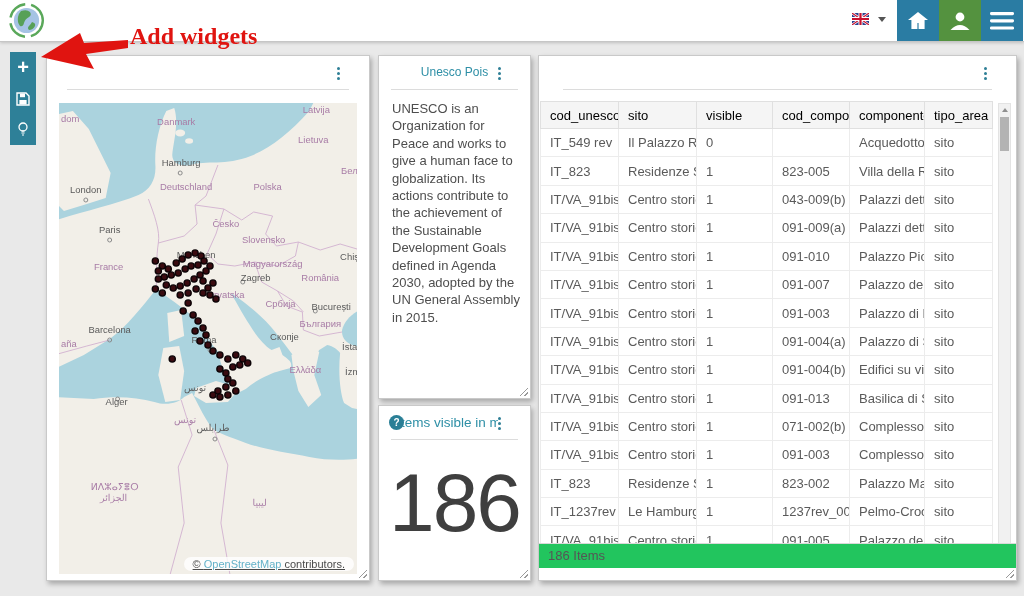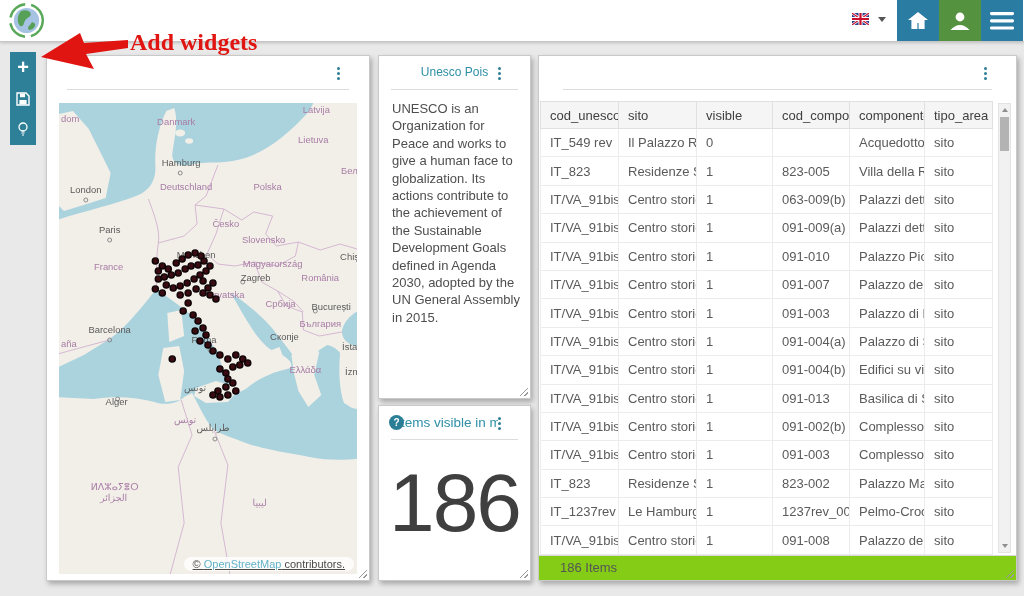--- a/index.html
+++ b/index.html
@@ -15,21 +15,21 @@
               border-top:5px solid #555;}
   .hdr-buttons{position:absolute;right:1px;top:0;display:flex;height:41px;}
   .hdr-btn{width:42px;height:41px;display:flex;align-items:center;justify-content:center;
            cursor:pointer;border:none;padding:0;}
   .hdr-btn.teal{background:#2a7ca3;}
   .hdr-btn.green{background:#54923f;}
 
   
   .annotation{position:absolute;left:20px;top:18px;width:290px;height:62px;z-index:20;pointer-events:none;}
   .annotation .ann-text{position:absolute;left:110px;top:5px;font-family:"Liberation Serif",serif;
-        font-weight:bold;font-size:24px;color:#e01410;white-space:nowrap;margin-top:6px;}
+        font-weight:bold;font-size:24px;color:#e01410;white-space:nowrap;}
   .annotation svg{position:absolute;left:0;top:0;}
 
   
   .side-toolbar{position:absolute;left:10px;top:52px;width:26px;z-index:5;}
   .tool-btn{width:26px;height:31px;background:#2e8098;color:#fff;display:flex;align-items:center;
             justify-content:center;cursor:pointer;border:none;padding:0;}
   .tool-btn .plus{font-size:20px;font-weight:bold;line-height:1;margin-top:-2px;}
 
   
   .card{position:absolute;background:#fff;border:1px solid #c9c9c9;
@@ -69,26 +69,26 @@
   .help-badge{flex:0 0 auto;width:15px;height:15px;border-radius:50%;background:#2a7f96;color:#fff;
               font-size:10px;font-weight:bold;display:flex;align-items:center;justify-content:center;
               margin-right:-3px;z-index:2;cursor:pointer;}
   .counter-label{color:#2e8fa6;font-size:13.5px;white-space:nowrap;overflow:hidden;}
   .counter-value{position:absolute;top:33px;bottom:14px;left:0;right:0;display:flex;align-items:center;
                  justify-content:center;font-size:82px;color:#3f3f3f;letter-spacing:-2px;}
 
   
   .tbl-wrap{position:absolute;left:1px;right:1px;top:45px;bottom:25px;overflow:hidden;}
   table.grid{border-collapse:collapse;table-layout:fixed;width:452px;font-size:13px;}
-  table.grid th{background:#f5f5f5;color:#404040;font-weight:normal;text-align:left;height:26px;
+  table.grid th{background:#f5f5f5;color:#000000;font-weight:normal;text-align:left;height:26px;
                 padding:0 2px 0 9px;border:1px solid #e0e0e0;white-space:nowrap;overflow:hidden;cursor:pointer;}
   table.grid td{color:#5a5a5a;height:27.4px;padding:0 2px 0 9px;border:1px solid #ececec;
                 white-space:nowrap;overflow:hidden;}
-  .tbl-footer{position:absolute;left:0;right:0;bottom:0;height:24px;border-top:1px solid #d9d9d9;
-              font-size:13px;color:#555;line-height:24px;padding-left:21px;background:#84cc16;}
+  .tbl-footer{position:absolute;left:0;right:0;bottom:12px;height:24px;border-top:1px solid #d9d9d9;
+              font-size:13px;color:#555;line-height:24px;padding-left:9px;background:#22c55e;}
   .vscroll{position:absolute;right:5px;top:47px;bottom:27px;width:11px;background:#f1f1f1;
            border:1px solid #e3e3e3;}
   .vscroll .arr{position:absolute;left:0;right:0;height:10px;display:flex;align-items:center;justify-content:center;cursor:pointer;}
   .vscroll .arr.up{top:1px;}
   .vscroll .arr.down{bottom:1px;}
   .tri-up{width:0;height:0;border-left:3px solid transparent;border-right:3px solid transparent;border-bottom:4px solid #8f8f8f;}
   .tri-down{width:0;height:0;border-left:3px solid transparent;border-right:3px solid transparent;border-top:4px solid #8f8f8f;}
   .vthumb{position:absolute;left:1px;right:1px;top:13px;height:34px;background:#b3b3b3;cursor:pointer;}
 </style>
 </head>
@@ -403,21 +403,21 @@
             <td>Residenze S</td>
             <td>1</td>
             <td>823-005</td>
             <td>Villa della R</td>
             <td>sito</td>
           </tr>
           <tr>
             <td>IT/VA_91bis</td>
             <td>Centro storic</td>
             <td>1</td>
-            <td>063-009(b)</td>
+            <td>043-009(b)</td>
             <td>Palazzi detti</td>
             <td>sito</td>
           </tr>
           <tr>
             <td>IT/VA_91bis</td>
             <td>Centro storic</td>
             <td>1</td>
             <td>091-009(a)</td>
             <td>Palazzi detti</td>
             <td>sito</td>
@@ -467,21 +467,21 @@
             <td>Centro storic</td>
             <td>1</td>
             <td>091-013</td>
             <td>Basilica di S</td>
             <td>sito</td>
           </tr>
           <tr>
             <td>IT/VA_91bis</td>
             <td>Centro storic</td>
             <td>1</td>
-            <td>091-002(b)</td>
+            <td>071-002(b)</td>
             <td>Complesso</td>
             <td>sito</td>
           </tr>
           <tr>
             <td>IT/VA_91bis</td>
             <td>Centro storic</td>
             <td>1</td>
             <td>091-003</td>
             <td>Complesso</td>
             <td>sito</td>
@@ -499,21 +499,21 @@
             <td>Le Hamburg</td>
             <td>1</td>
             <td>1237rev_001</td>
             <td>Pelmo-Croc</td>
             <td>sito</td>
           </tr>
           <tr>
             <td>IT/VA_91bis</td>
             <td>Centro storic</td>
             <td>1</td>
-            <td>091-008</td>
+            <td>091-005</td>
             <td>Palazzo dell</td>
             <td>sito</td>
           </tr>
         </tbody>
     </table>
   </div>
   <div class="vscroll">
     <span class="arr up">
         <span class="tri-up"></span>
       </span>

